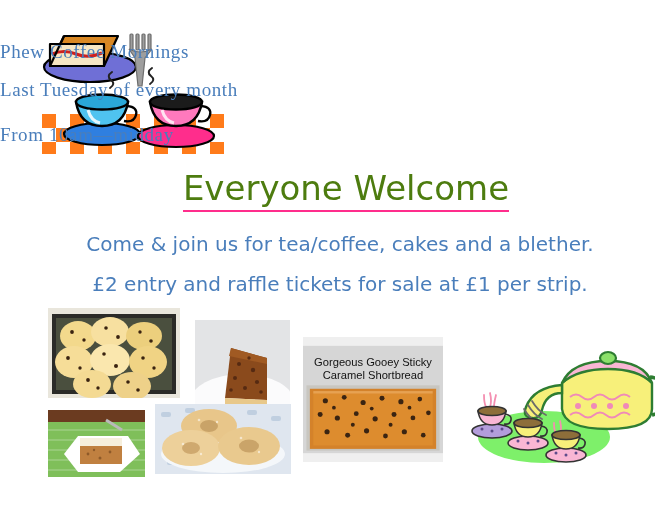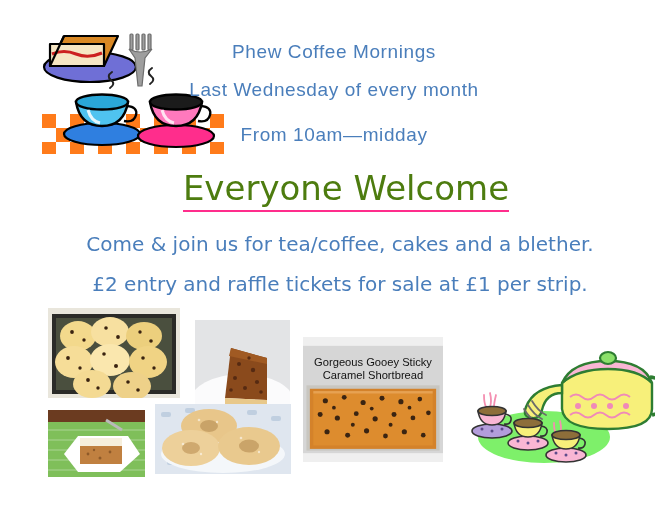--- a/index.html
+++ b/index.html
@@ -15,22 +15,22 @@
     position: relative;
     width: 668px;
     height: 516px;
     background: #ffffff;
     overflow: hidden;
   }
 
   
   .headline {
     position: absolute;
-    text-align: center;
-    font-family: Liberation Sans, sans-serif;
+    text-align: left;
+    font-family: Liberation Serif, serif;
     color: #4a7ebb;
     white-space: nowrap;
     letter-spacing: .6px;
   }
   .line-1 { left: 0; right: 0; top: 41px;  font-size: 19px; }
   .line-2 { left: 0; right: 0; top: 79px;  font-size: 19px; }
   .line-3 { left: 0; right: 0; top: 116px; font-size: 19px; margin-top: 8px; }
 
   .welcome {
     position: absolute;
@@ -146,21 +146,21 @@
         <ellipse cx="150" cy="114" rx="38" ry="11" fill="#ff2d8c" stroke="#000" stroke-width="2.2"></ellipse>
         <path d="M124 80 q4 24 26 24 q22 0 26 -24 z" fill="#ff79bd" stroke="#000" stroke-width="2.4"></path>
         <ellipse cx="150" cy="80" rx="26" ry="7.5" fill="#1b1b1b" stroke="#000" stroke-width="2.4"></ellipse>
         <path d="M175 84 q11 1 9 9 q-2 8 -12 6" fill="none" stroke="#000" stroke-width="2.4"></path>
         <path d="M136 88 q3 11 12 13" fill="none" stroke="#ffffff" stroke-width="3" opacity=".8"></path>
       </g>
     </svg>
   </div>
 
   <div class="headline line-1">Phew Coffee Mornings</div>
-  <div class="headline line-2">Last Wednesday of every month</div>
+  <div class="headline line-2">Last Tuesday of every month</div>
   <div class="headline line-3">From 10am—midday</div>
 
   <div class="welcome">
     <span>Everyone Welcome</span>
   </div>
 
   <div class="body-line body-1">Come &amp; join us for tea/coffee, cakes and a blether.</div>
   <div class="body-line body-2">£2 entry and raffle tickets for sale at £1 per strip.</div>
 
   <div class="photo photo-scones">

